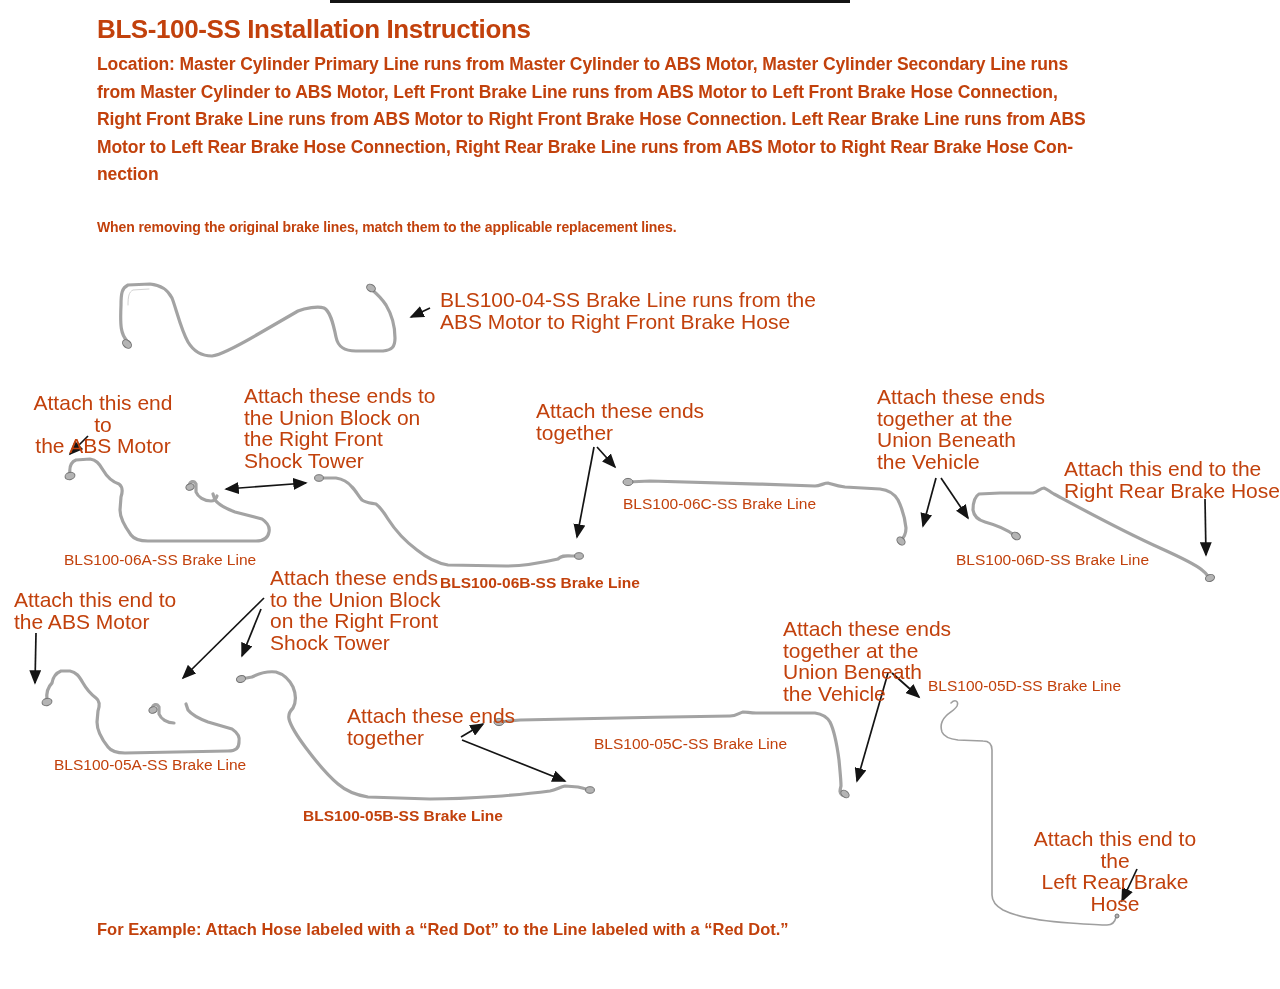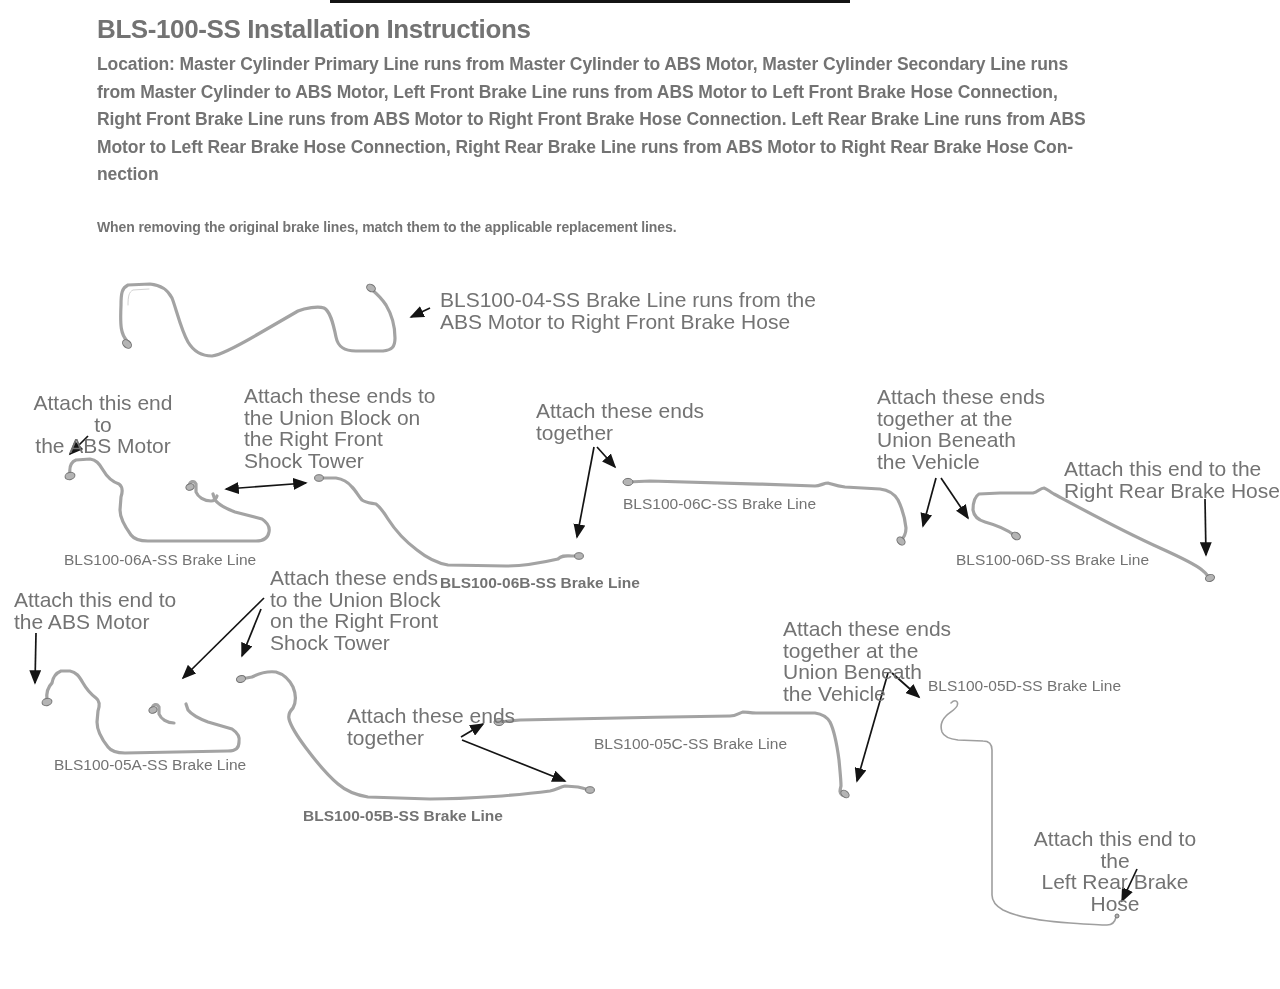--- a/index.html
+++ b/index.html
@@ -1,17 +1,17 @@
 <!DOCTYPE html>
 <html><head>
 <meta charset="utf-8">
 <style>
   html,body{margin:0;padding:0;background:#ffffff;}
   #page{position:relative;width:1280px;height:989px;background:#ffffff;overflow:hidden;
-        font-family:"Liberation Sans",sans-serif;color:#737373;}
+        font-family:"Liberation Sans",sans-serif;color:#c2410c;}
   .abs{position:absolute;}
   .title{font-size:26px;font-weight:bold;letter-spacing:-0.4px;white-space:nowrap;}
   .para{font-size:17.5px;font-weight:bold;line-height:27.5px;letter-spacing:-0.1px;white-space:pre-line;}
   .intro{font-size:14px;font-weight:bold;white-space:nowrap;letter-spacing:-0.1px;}
   .callout{font-size:21px;line-height:21.5px;white-space:pre-line;}
   .part{font-size:15.5px;white-space:nowrap;}
   .note{font-size:16.5px;font-weight:bold;line-height:24px;white-space:nowrap;}
   .center{text-align:center;}
   svg{position:absolute;left:0;top:0;}
   .tube{fill:none;stroke:#a3a3a3;stroke-width:3.2;stroke-linecap:round;stroke-linejoin:round;}
@@ -155,14 +155,15 @@
 
   <div class="abs part" style="left:64px;top:551px;">BLS100-06A-SS Brake Line</div>
   <div class="abs part" style="left:440px;top:574px;font-weight:bold;">BLS100-06B-SS Brake Line</div>
   <div class="abs part" style="left:623px;top:495px;text-align:center;">BLS100-06C-SS Brake Line</div>
   <div class="abs part" style="left:956px;top:551px;">BLS100-06D-SS Brake Line</div>
   <div class="abs part" style="left:34px;top:756px;margin-left:20px;">BLS100-05A-SS Brake Line</div>
   <div class="abs part" style="left:303px;top:807px;font-weight:bold;">BLS100-05B-SS Brake Line</div>
   <div class="abs part" style="left:594px;top:735px;">BLS100-05C-SS Brake Line</div>
   <div class="abs part" style="left:928px;top:677px;">BLS100-05D-SS Brake Line</div>
 
+  <div class="abs note" style="left:97px;top:917px;">For Example: Attach Hose labeled with a “Red Dot” to the Line labeled with a “Red Dot.”</div>
 
 </div>
 
 </body></html>

